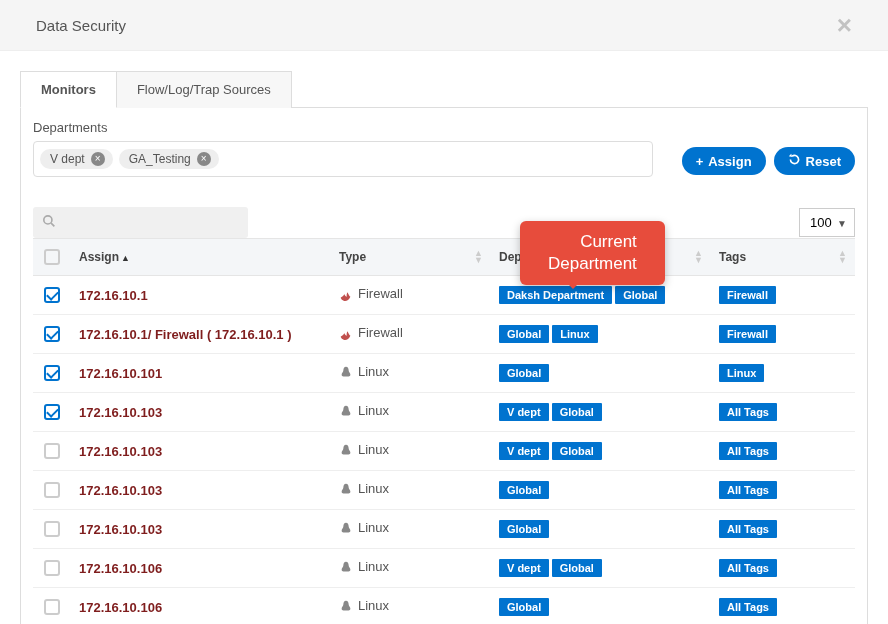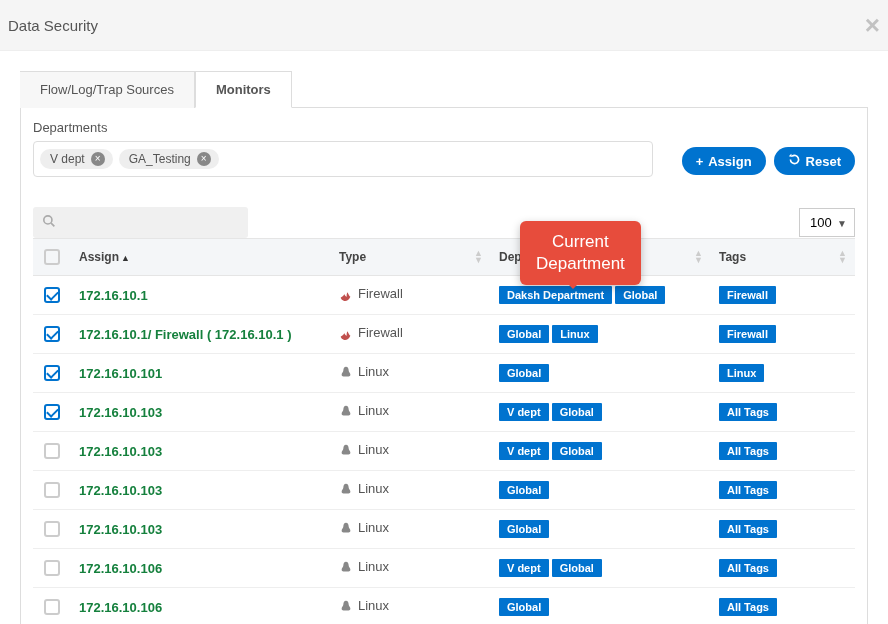--- a/index.html
+++ b/index.html
@@ -1,18 +1,18 @@
 <!DOCTYPE html>
 <html><head>
   <meta charset="utf-8">
   <style>
     * { box-sizing: border-box; margin: 0; padding: 0; }
     body { font-family: Arial, Helvetica, sans-serif; font-size: 13px; color: #333; background: #fff; }
     .modal { width: 888px; min-height: 624px; background: #fff; }
-    .modal-header { background: #f5f5f5; padding: 12px 8px; display: flex; justify-content: space-between; align-items: center; border-bottom: 1px solid #eee;}
+    .modal-header { background: #f5f5f5; padding: 12px 36px; display: flex; justify-content: space-between; align-items: center; border-bottom: 1px solid #eee;}
     .modal-title { font-size: 15px; font-weight: 400; color: #555; }
     .close-x { font-size: 26px; color: #c2c2c2; cursor: pointer; font-weight: bold; line-height: 1;}
     .content { padding: 20px; }
     .tabs { display: flex; border-bottom: 1px solid #ddd; }
     .tab { padding: 10px 20px; font-size: 13px; color: #555; background: #f7f7f7; border: 1px solid #ddd; border-bottom: none; cursor: pointer; margin-right: 0; margin-bottom: -1px;}
     .tab.active { background: #fff; font-weight: bold; border-bottom: 1px solid #fff; }
     .tab:not(.active) { border-left: none; }
     .panel { border: 1px solid #ddd; border-top: none; padding: 12px; }
     .panel-header-row { display: flex; align-items: flex-end; gap: 20px; }
     .dept-col { flex: 1; }
@@ -22,50 +22,50 @@
     .chip-x { background: #888; color: #fff; width: 14px; height: 14px; border-radius: 50%; display: inline-flex; align-items: center; justify-content: center; font-size: 10px; cursor: pointer; line-height: 1;}
     .btn-row { display: flex; gap: 8px; margin-left: auto; padding-bottom: 2px;}
     .btn { background: #0073cf; color: #fff; border: none; border-radius: 14px; padding: 6px 14px; font-size: 13px; font-weight: bold; cursor: pointer; display: inline-flex; align-items: center; gap: 5px; }
     .search-row { display: flex; align-items: center; margin-top: 30px; position: relative;}
     .search-box { background: #f0f0f0; border: none; border-radius: 3px; padding: 8px 10px 8px 30px; width: 215px; font-size: 13px; color: #666; }
     .search-wrap { position: relative; }
     .search-ico { position: absolute; left: 10px; top: 50%; transform: translateY(-50%); color: #aaa; }
     .page-select { margin-left: auto; border: 1px solid #ccc; padding: 6px 22px 6px 10px; font-size: 13px; background: #fff; appearance: none; position: relative;}
     .select-wrap { position: relative; }
     .select-caret { position: absolute; right: 8px; top: 50%; transform: translateY(-50%); pointer-events: none; color: #555; font-size: 10px;}
-    .callout { position: absolute; background: #e74c3c; color: #fff; padding: 10px 16px; border-radius: 6px; font-size: 17px; text-align: center; line-height: 1.3; left: 520px; top: 170px; box-shadow: 0 3px 8px rgba(0,0,0,0.25);}
+    .callout { position: absolute; background: #e74c3c; color: #fff; padding: 10px 28px; border-radius: 6px; font-size: 17px; text-align: right; line-height: 1.3; left: 520px; top: 170px; box-shadow: 0 3px 8px rgba(0,0,0,0.25);}
     .callout::after { content: ''; position: absolute; bottom: -12px; left: 45px; border: 8px solid transparent; border-top-color: #e74c3c;}
     table { width: 100%; border-collapse: collapse; }
     th { background: #f4f6f8; text-align: left; padding: 10px 8px; font-size: 12px; font-weight: bold; color: #444; border-top: 1px solid #e5e5e5; border-bottom: 1px solid #e5e5e5; position: relative;}
     th.cb, td.cb { width: 38px; text-align: center; }
     .sort-caret { font-size: 9px; color: #333; margin-left: 2px;}
     .sort-icons { position: absolute; right: 8px; top: 50%; transform: translateY(-50%); color: #ccc; font-size: 9px; display: flex; flex-direction: column; line-height: 7px;}
     td { padding: 10px 8px; border-bottom: 1px solid #eee; vertical-align: middle; font-size: 13px;}
-    .link { color: #15803d; font-weight: bold; cursor: pointer; }
+    .link { color: #7f1d1d; font-weight: bold; cursor: pointer; }
     .type-cell { color: #555; }
     .type-ico { display: inline-block; width: 14px; margin-right: 5px; color: #888; vertical-align: middle;}
     .badge { background: #0073cf; color: #fff; border-radius: 1px; padding: 3px 8px; font-size: 11px; font-weight: bold; display: inline-block; margin-right: 3px; }
     .checkbox { width: 16px; height: 16px; border: 2px solid #ccc; border-radius: 3px; display: inline-block; vertical-align: middle; position: relative; cursor: pointer;}
     .checkbox.checked { border-color: #0073cf; }
     .checkbox.checked::after { content: ''; position: absolute; left: 3px; top: 0px; width: 5px; height: 9px; border: solid #0073cf; border-width: 0 2.5px 2.5px 0; transform: rotate(45deg);}
     col.c-monitor { width: 260px;} col.c-type{width:160px;} col.c-dept{width:220px;} col.c-tags{width: auto;}
   </style>
 </head>
 <body>
 
 <div class="modal">
   <div class="modal-header">
     <span class="modal-title">Data Security</span>
     <span class="close-x">×</span>
   </div>
 
   <div class="content" style="position:relative;">
     <div class="tabs">
+      <div class="tab active">Monitors</div>
       <div class="tab">Flow/Log/Trap Sources</div>
-      <div class="tab active">Monitors</div>
     </div>
 
     <div class="panel">
       <div class="panel-header-row">
         <div class="dept-col">
           <span class="label">Departments</span>
           <div class="chip-input" id="chip-container">
               <span class="chip">
                 <span>V dept</span>
                 <span class="chip-x">×</span>

